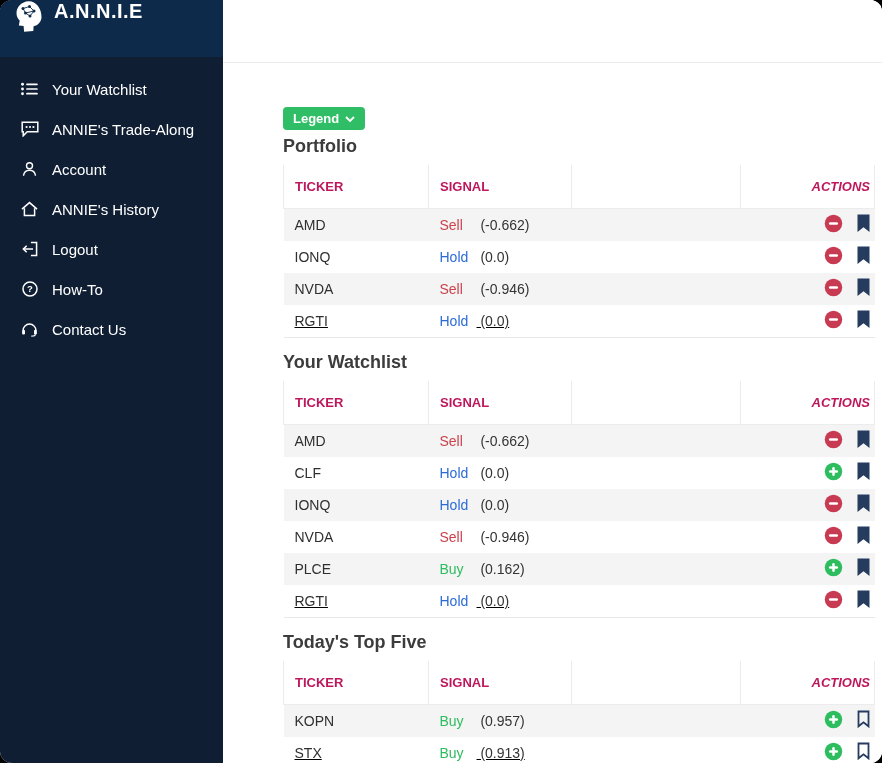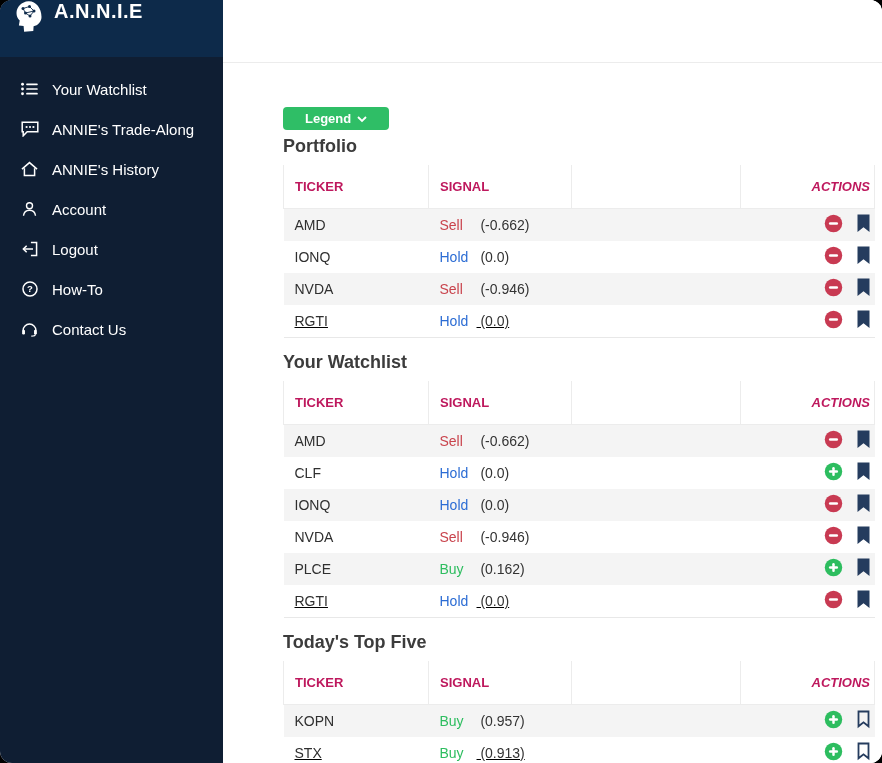--- a/index.html
+++ b/index.html
@@ -12,21 +12,21 @@
   .nav{padding-top:12px;}
   .nav-item{height:40px;padding:0 20px;display:flex;align-items:center;gap:13px;color:#fff;font-size:15px;cursor:pointer;}
   .nav-item .icon{width:19px;display:flex;justify-content:center;align-items:center;flex:0 0 19px;}
 
   
   .main{margin-left:223px;height:763px;display:flex;flex-direction:column;background:#fff;}
   .topbar{flex:0 0 auto;height:62px;background:#fff;border-bottom:1px solid #ececec;box-shadow:0 2px 4px rgba(0,0,0,.04);}
   .content{padding:44px 7px 10px 60px;background:#fff;flex:1 1 auto;}
 
   .legend-btn{display:inline-flex;align-items:center;gap:6px;background:#2fbe66;color:#fff;border:none;
-    border-radius:4px;font-size:13px;font-weight:700;padding:4px 22px;cursor:pointer;margin-bottom:4px;
+    border-radius:4px;font-size:13px;font-weight:700;padding:4px 10px;cursor:pointer;margin-bottom:4px;
     font-family:"Liberation Sans",sans-serif;}
 
   .section-title{margin:14px 0 0;font-size:18px;color:#3c3c3c;font-weight:700;}
   .section-title.first{margin-top:2px;}
 
   table.stocks{border-collapse:collapse;width:592px;margin-top:8px;table-layout:fixed;}
   table.stocks thead th{font-size:13px;font-weight:700;color:#be185d;text-align:left;padding:14px 11px;
     border:1px solid #ececec;border-top:none;background:#fff;}
   table.stocks thead th.col-actions{text-align:right;padding-right:4px;font-style:italic;}
   .col-ticker{width:122px;}
@@ -89,39 +89,39 @@
                 <circle cx="5.6" cy="6" r="1.1"></circle>
                 <circle cx="9" cy="6" r="1.1"></circle>
                 <circle cx="12.4" cy="6" r="1.1"></circle>
               </g>
             </svg>
           </span>
           <span>ANNIE's Trade-Along</span>
         </div>
         <div class="nav-item">
           <span class="icon">
+            <svg width="15" height="16" viewBox="0 0 16 16">
+              <g fill="none" stroke="#fff" stroke-width="1.5">
+                <circle cx="8" cy="4.6" r="3.2"></circle>
+                <path d="M1.6 15.2c.5-4 3-5.8 6.4-5.8s5.9 1.8 6.4 5.8"></path>
+              </g>
+            </svg>
+          </span>
+          <span>Account</span>
+        </div>
+        <div class="nav-item">
+          <span class="icon">
             <svg width="17" height="16" viewBox="0 0 18 16">
               <g fill="none" stroke="#fff" stroke-width="1.6">
                 <path d="M1 8.2L9 1.2l8 7"></path>
                 <path d="M3.6 7.3V15h10.8V7.3"></path>
               </g>
             </svg>
           </span>
           <span>ANNIE's History</span>
-        </div>
-        <div class="nav-item">
-          <span class="icon">
-            <svg width="15" height="16" viewBox="0 0 16 16">
-              <g fill="none" stroke="#fff" stroke-width="1.5">
-                <circle cx="8" cy="4.6" r="3.2"></circle>
-                <path d="M1.6 15.2c.5-4 3-5.8 6.4-5.8s5.9 1.8 6.4 5.8"></path>
-              </g>
-            </svg>
-          </span>
-          <span>Account</span>
         </div>
         <div class="nav-item">
           <span class="icon">
             <svg width="17" height="16" viewBox="0 0 18 16">
               <g fill="none" stroke="#fff" stroke-width="1.6">
                 <path d="M10.5 1.2h6v13.6h-6"></path>
                 <path d="M6 4.5L2.5 8 6 11.5"></path>
                 <path d="M2.7 8h10"></path>
               </g>
             </svg>

